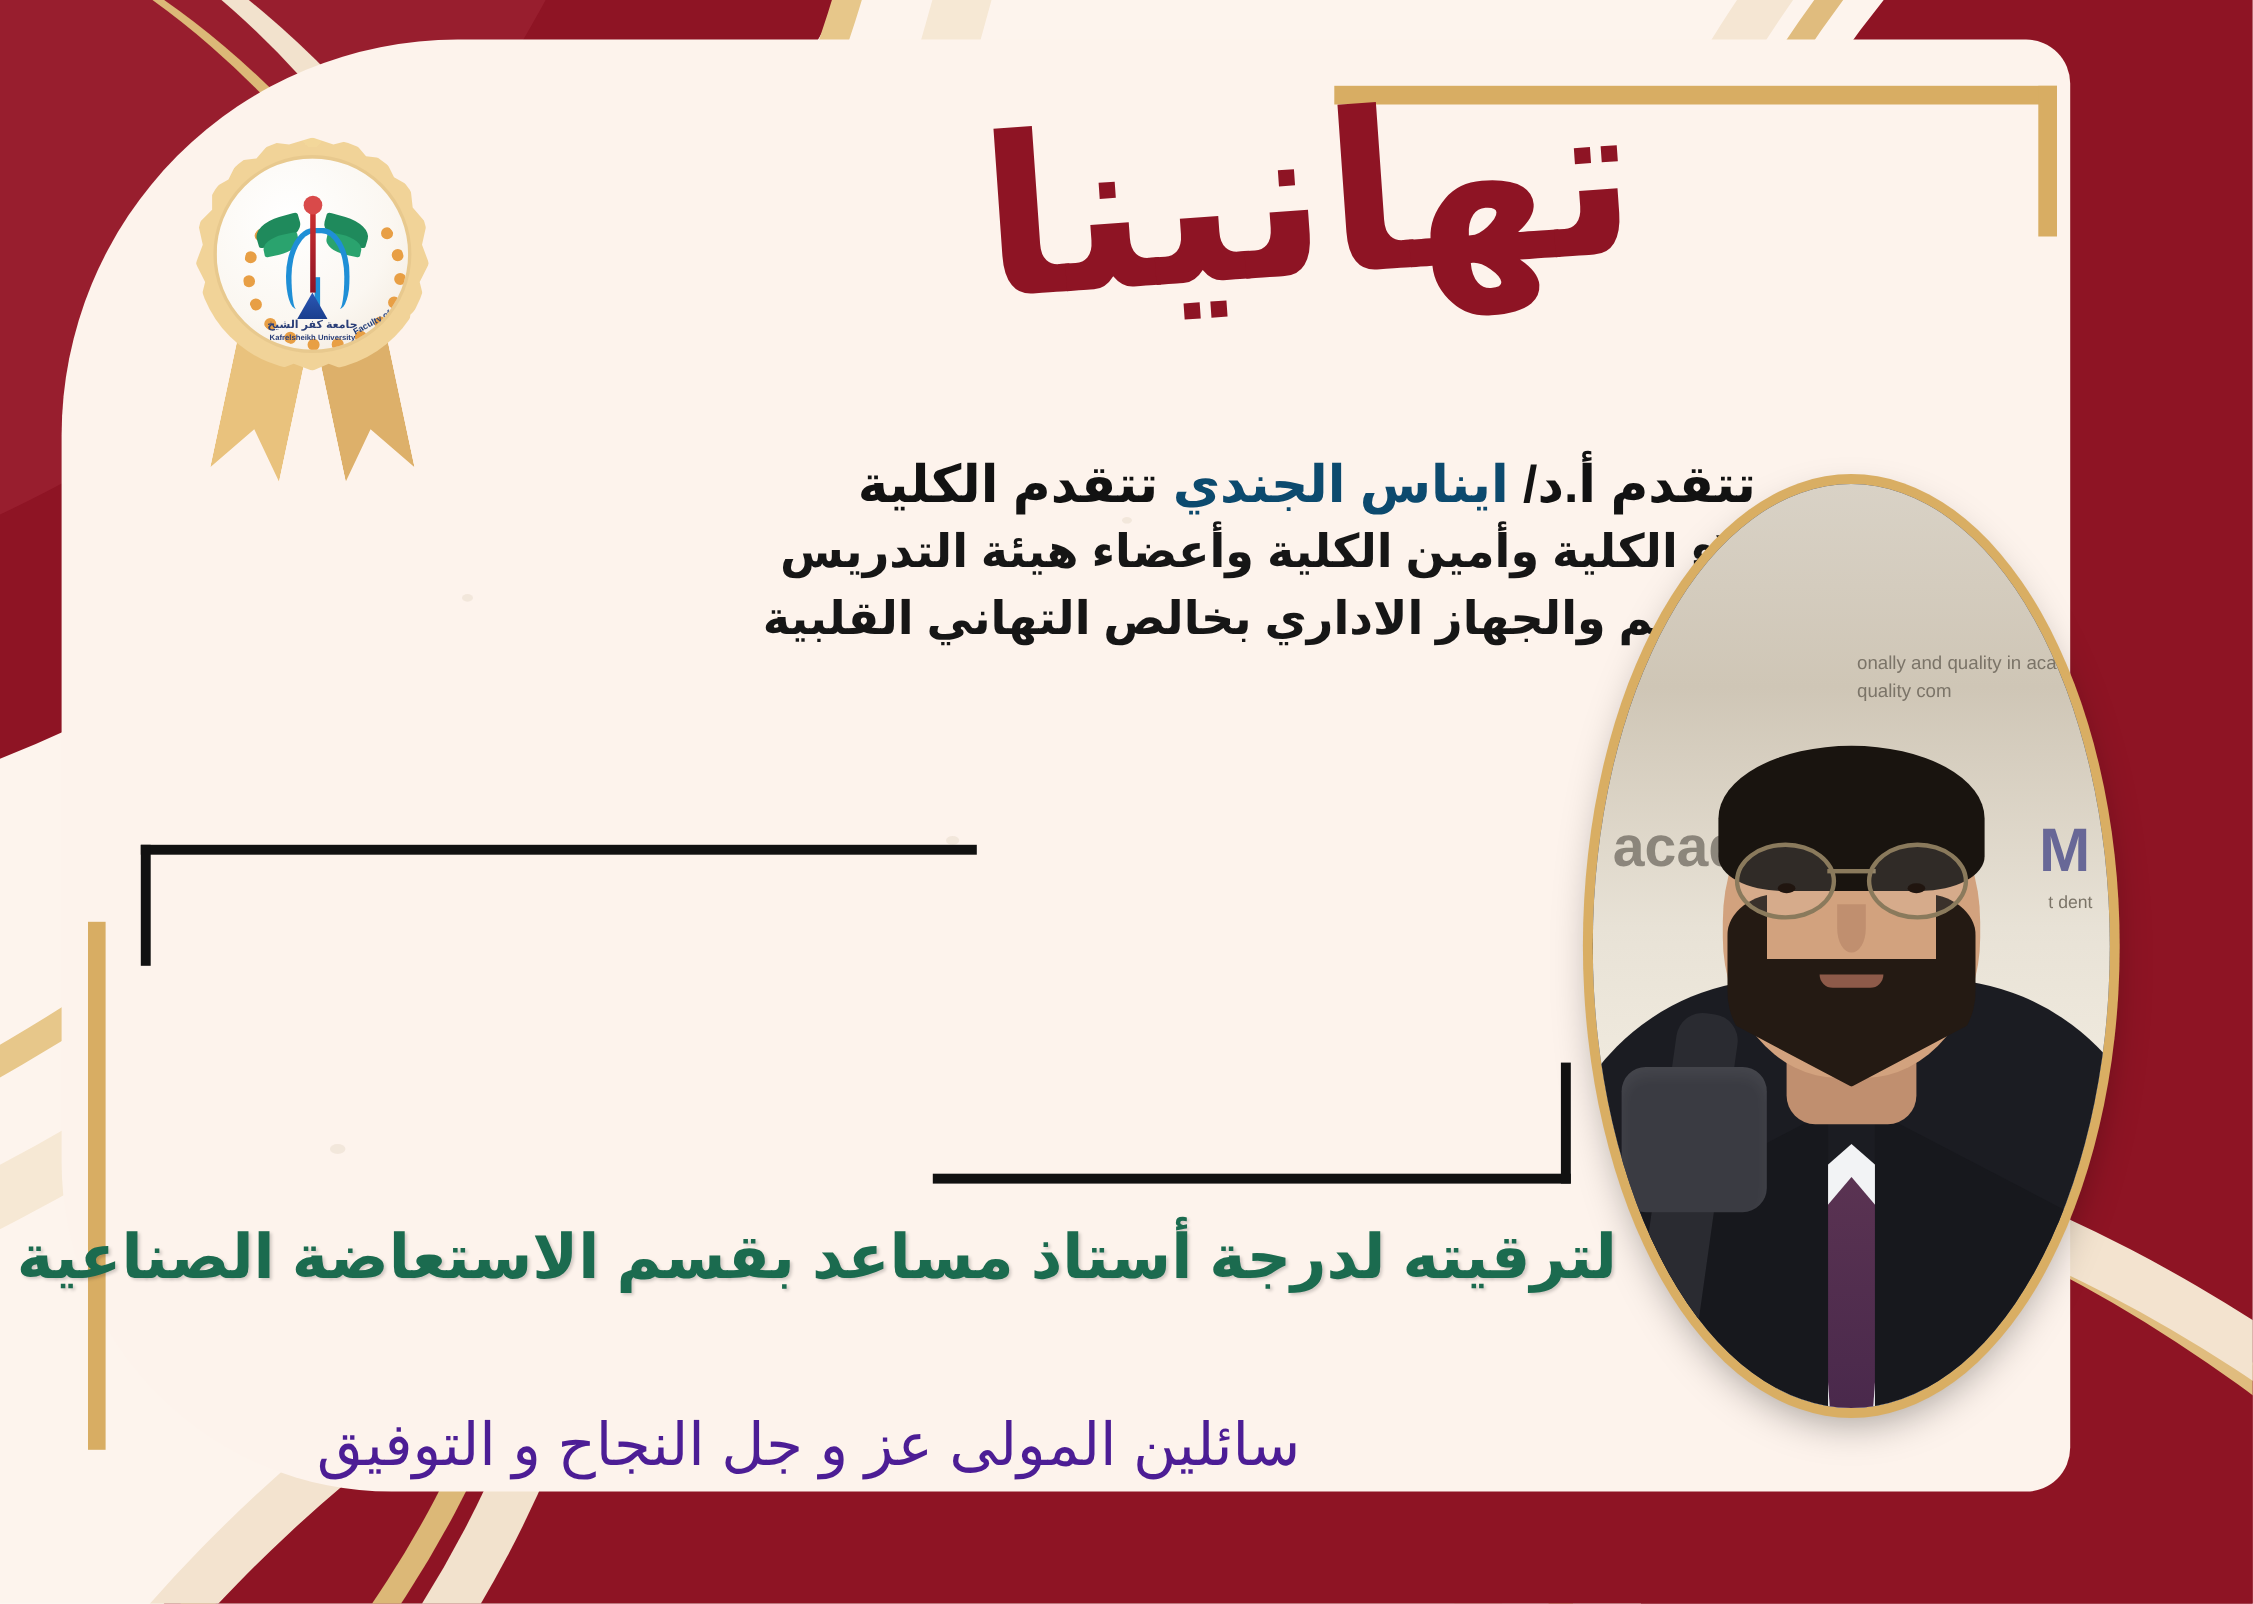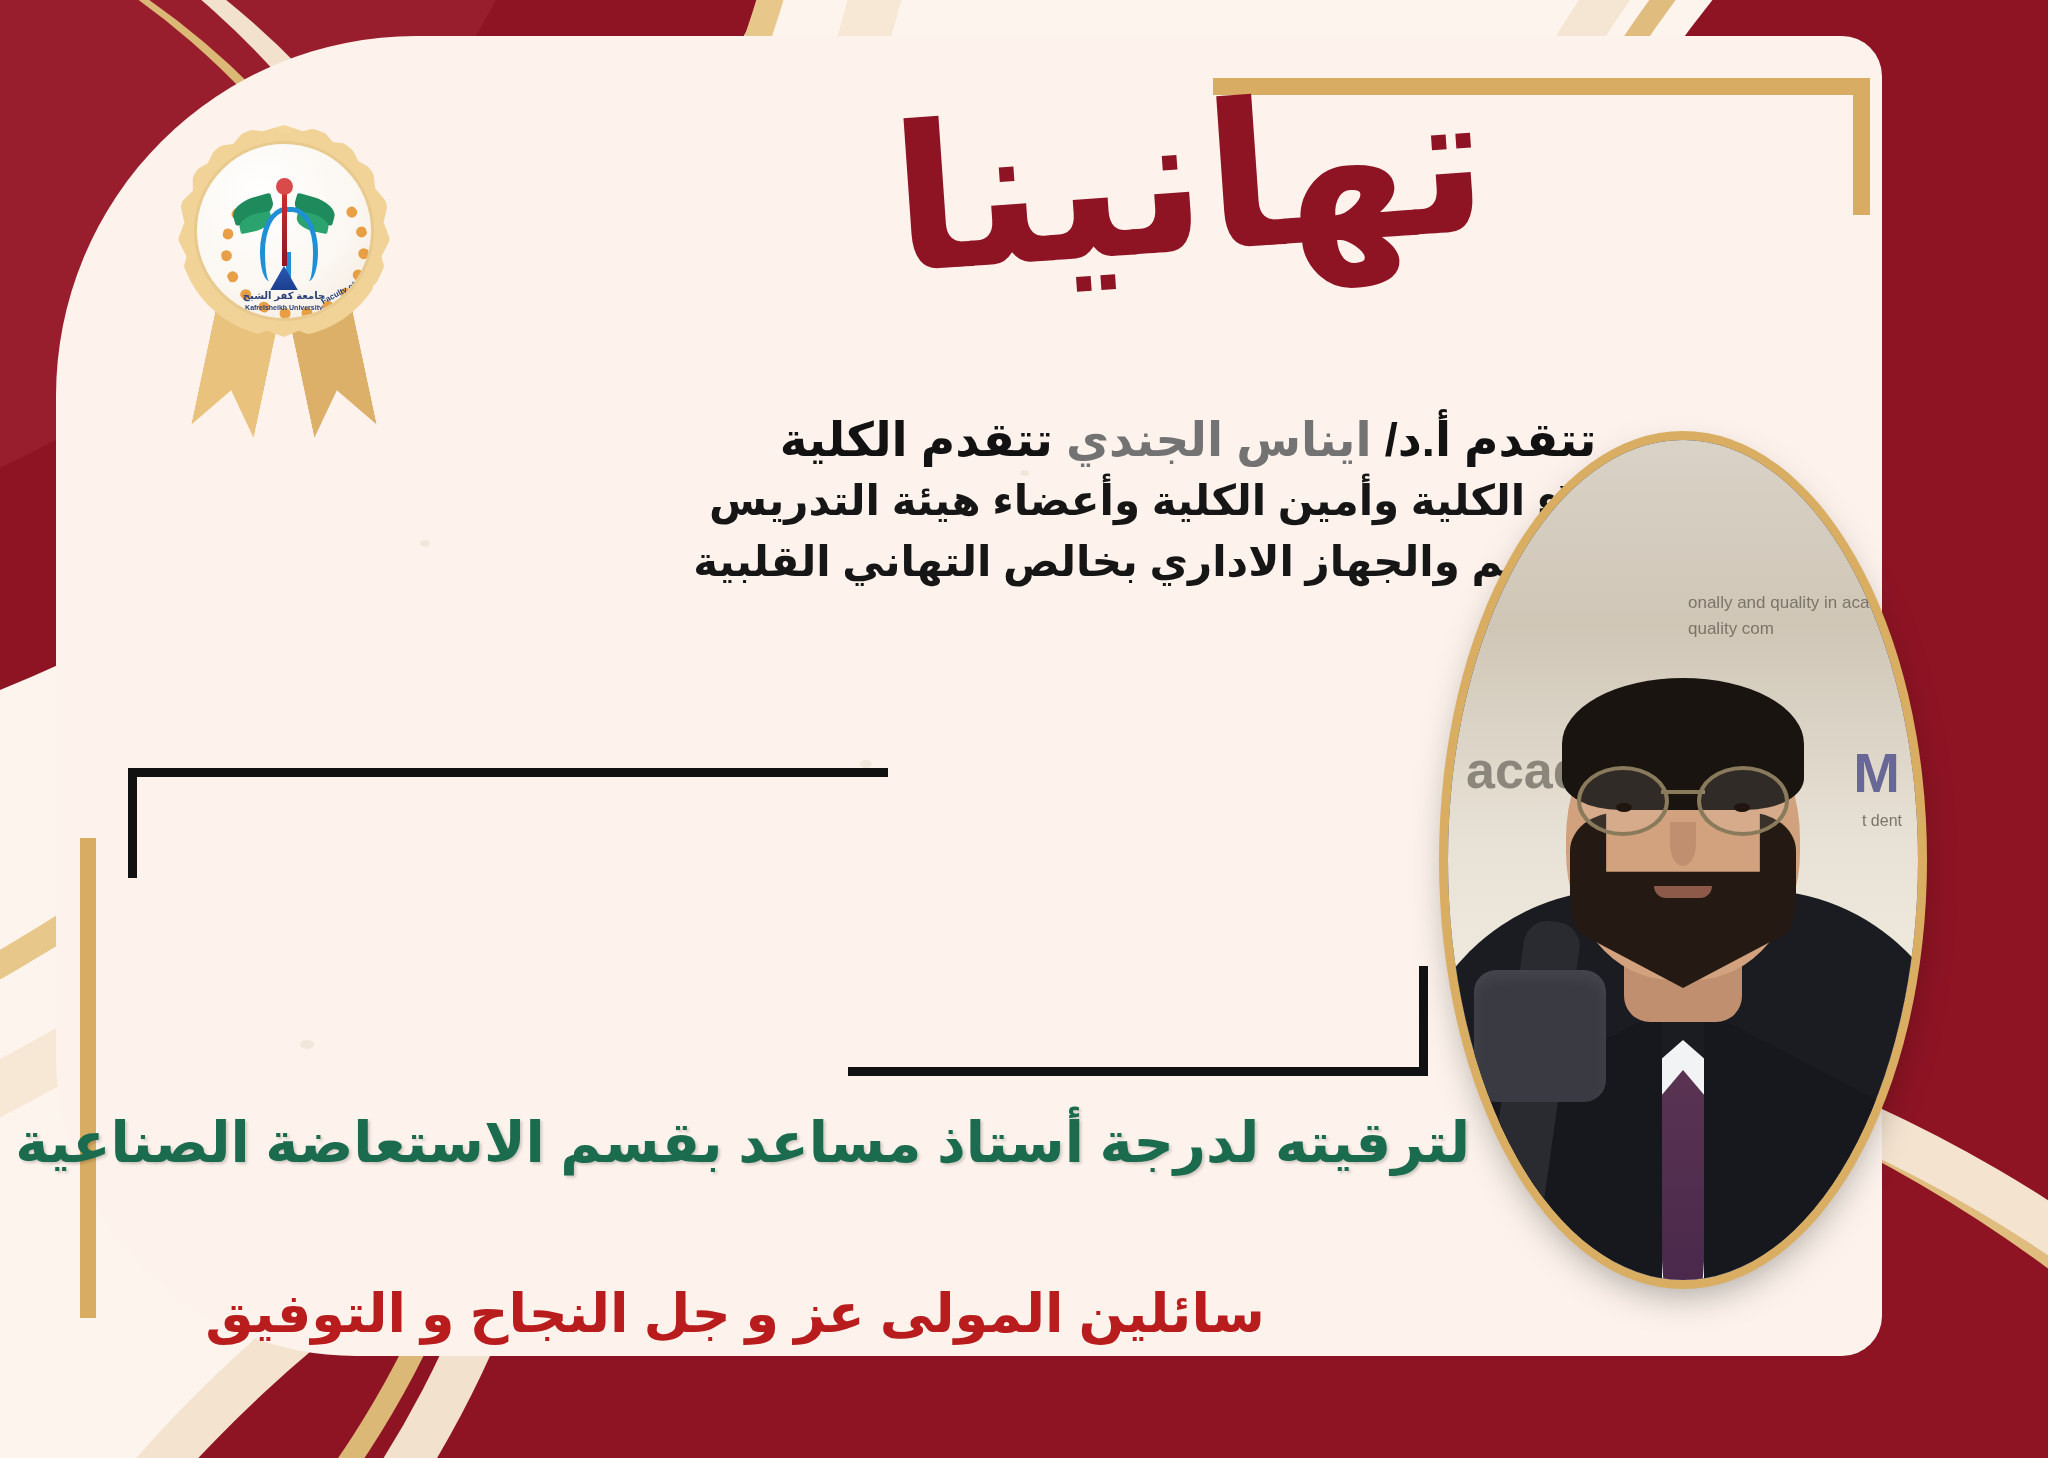--- a/index.html
+++ b/index.html
@@ -273,21 +273,21 @@
     width:1120px;
     text-align:center;
     direction:rtl;
   }
   .line1{
     font-size:47px;font-weight:700;color:#121212;
     line-height:1.35;
     letter-spacing:0;
     white-space:nowrap;
   }
-  .line1 .name-red{color:#737373;}
+  .line1 .name-red{color:#0c4a6e;}
   .line-body{
     font-size:42px;font-weight:700;color:#161616;
     line-height:1.45;
   }
 
   
   .honoree-frame{
     position:absolute;
     left:128px;top:768px;
     width:1300px;height:308px;
@@ -334,22 +334,22 @@
   }
 
   
   .closing{
     position:absolute;
     left:80px;top:1282px;
     width:1310px;
     text-align:center;
     direction:rtl;
     font-size:54px;
-    font-weight:700;
-    color:#b91c1c;
+    font-weight:400;
+    color:#4c1d95;
     letter-spacing:2px;
     white-space:nowrap;
   }
 
   
   .portrait{
     position:absolute;
     left:1448px;top:440px;
     width:470px;height:840px;
     border-radius:50%;

